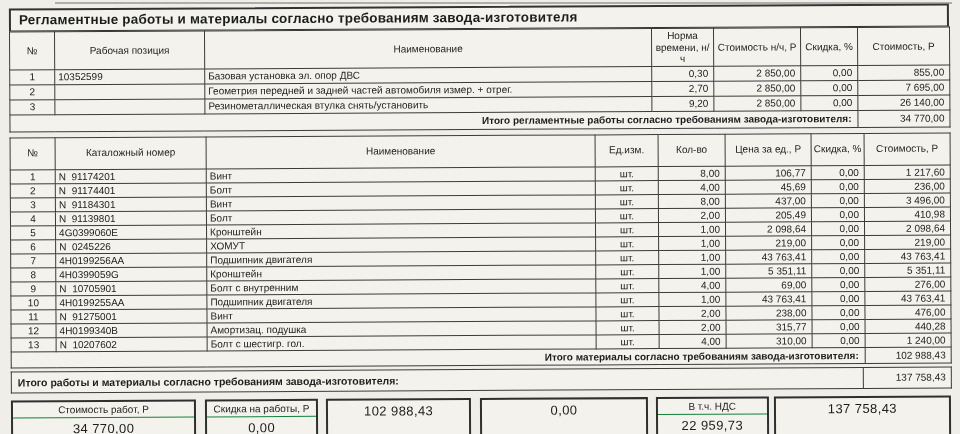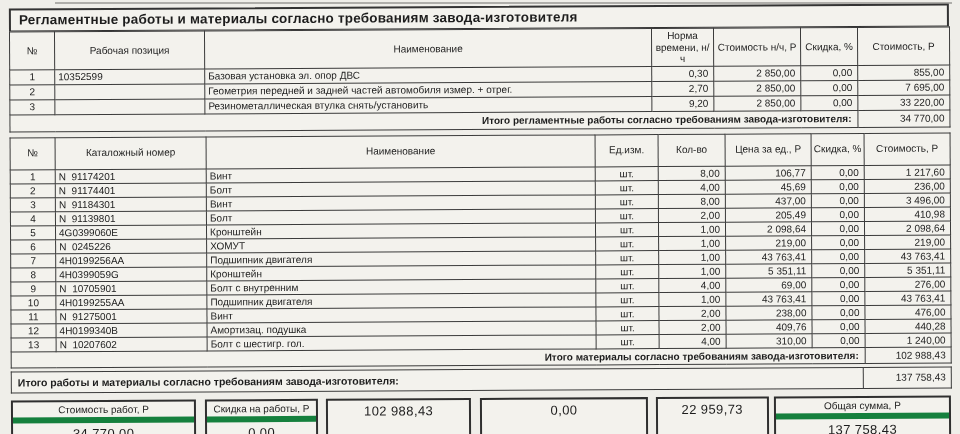--- a/index.html
+++ b/index.html
@@ -44,21 +44,21 @@
   table.grand{margin-top:3px;}
   .grand td{height:20px;}
   .grand td.g-label{font-weight:bold;font-size:10.5px;padding-left:6px;}
   .summary{display:flex;margin-top:7px;}
   .box{
     border:2px solid #2f2f2f;background:#f3f2ed;
     display:flex;flex-direction:column;
   }
   .box .lbl{
     height:15px;line-height:15px;text-align:center;
-    font-size:10px;border-bottom:6px solid #15803d;
+    font-size:10px;border-bottom:1px solid #15803d;
   }
   .box .val{
     height:21px;line-height:21px;text-align:center;
     font-size:13px;letter-spacing:.4px;
   }
   .box:nth-child(1){width:186px;}
   .box:nth-child(2){width:112px;margin-left:9px;}
   .box:nth-child(3){width:145px;margin-left:8px;}
   .box:nth-child(4){width:168px;margin-left:9px;}
   .box:nth-child(5){width:112px;margin-left:8px;}
@@ -116,21 +116,21 @@
           <td class="r">7 695,00</td>
         </tr>
 
         <tr>
           <td class="num">3</td>
           <td class="pre"></td>
           <td>Резинометаллическая втулка снять/установить</td>
           <td class="r">9,20</td>
           <td class="r">2 850,00</td>
           <td class="r">0,00</td>
-          <td class="r">33 220,00</td>
+          <td class="r">26 140,00</td>
         </tr>
       </tbody>
     <tfoot>
       <tr>
         <td colspan="6" class="total-label">Итого регламентные работы согласно требованиям завода-изготовителя:</td>
         <td class="r">34 770,00</td>
       </tr>
     </tfoot>
   </table>
 
@@ -279,21 +279,21 @@
           <td class="r">0,00</td>
           <td class="r">476,00</td>
         </tr>
 
         <tr>
           <td class="num">12</td>
           <td class="pre">4H0199340B</td>
           <td>Амортизац. подушка</td>
           <td class="num">шт.</td>
           <td class="r">2,00</td>
-          <td class="r">409,76</td>
+          <td class="r">315,77</td>
           <td class="r">0,00</td>
           <td class="r">440,28</td>
         </tr>
 
         <tr>
           <td class="num">13</td>
           <td class="pre">N  10207602</td>
           <td>Болт с шестигр. гол.</td>
           <td class="num">шт.</td>
           <td class="r">4,00</td>
@@ -332,21 +332,21 @@
       <div class="lbl">Скидка на работы, Р</div>
       <div class="val">0,00</div>
     </div>
     <div class="box">
       <div class="val">102 988,43</div>
     </div>
     <div class="box">
       <div class="val">0,00</div>
     </div>
     <div class="box">
+      <div class="lbl">В т.ч. НДС</div>
       <div class="val">22 959,73</div>
     </div>
     <div class="box">
-      <div class="lbl">Общая сумма, Р</div>
       <div class="val">137 758,43</div>
     </div>
   </div>
 
 </div>
 
 </body></html>

